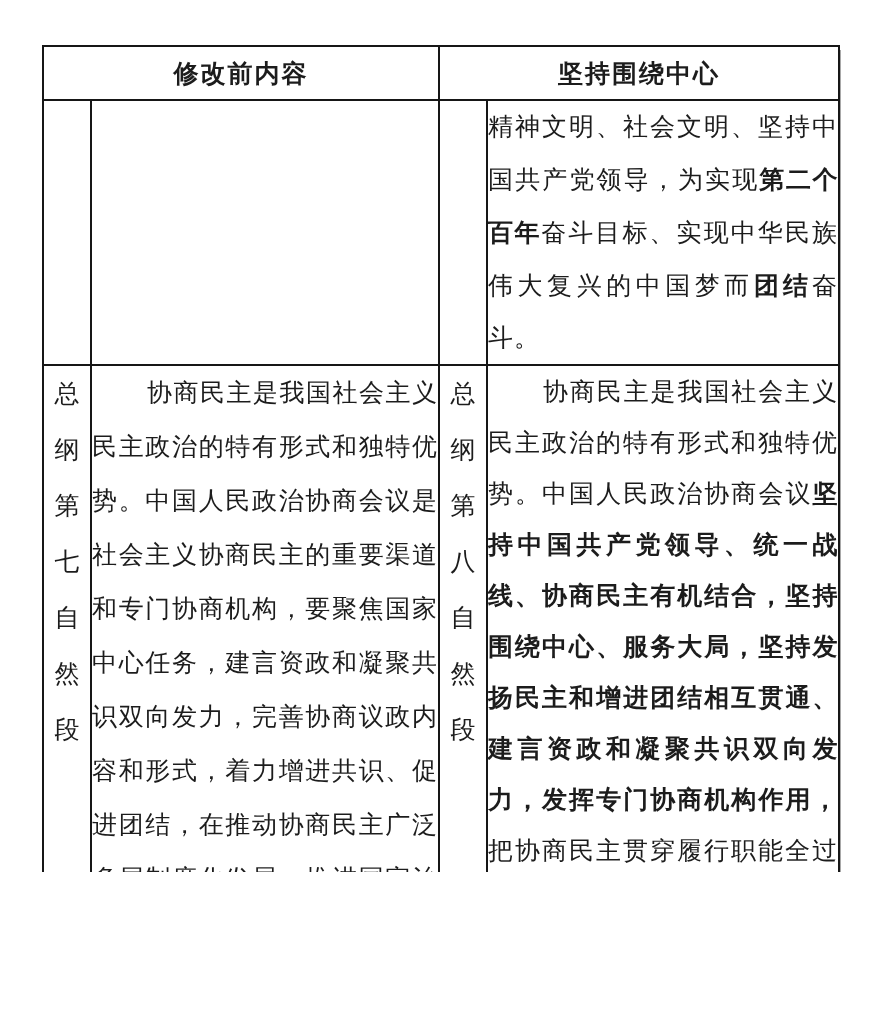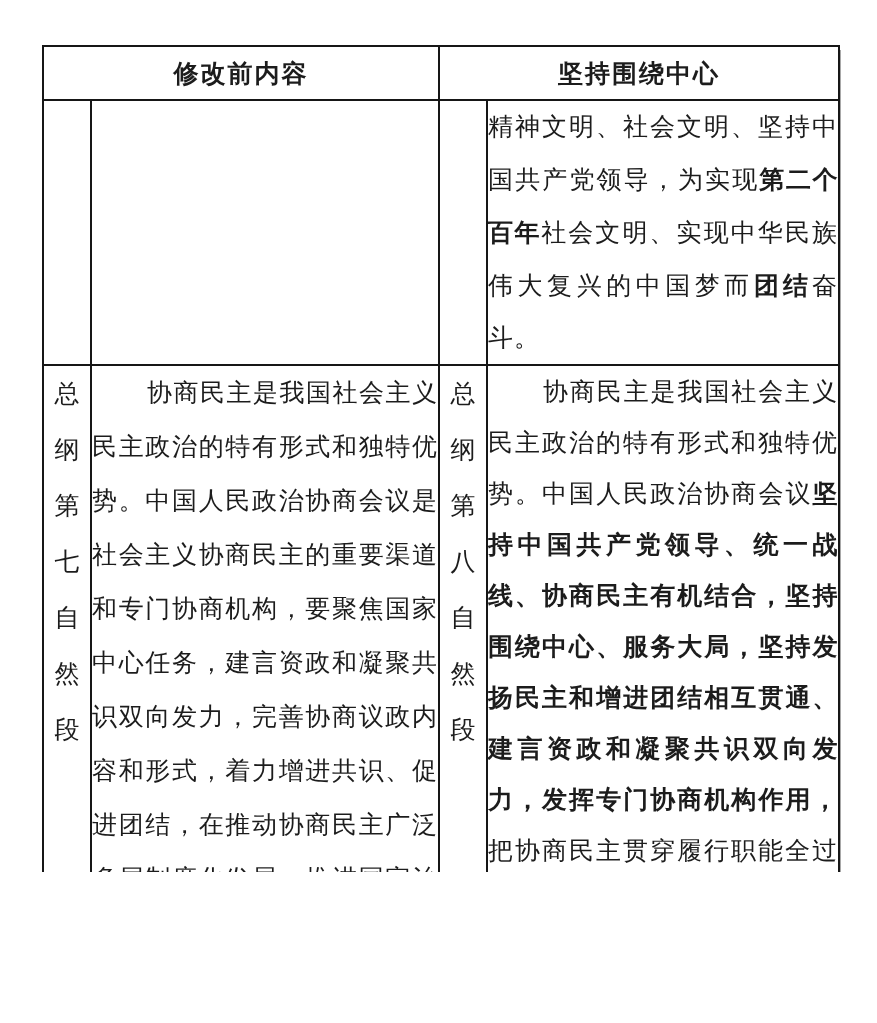--- a/index.html
+++ b/index.html
@@ -81,21 +81,21 @@
     </colgroup>
     <tbody>
       <tr>
         <th colspan="2">修改前内容</th>
         <th colspan="2">坚持围绕中心</th>
       </tr>
       <tr class="row-cont">
         <td class="label-cell"></td>
         <td class="content lh52"></td>
         <td class="label-cell"></td>
-        <td class="content lh52"><span class="seg">精神文明、社会文明、坚持中国共产党领导，为实现</span><span class="seg bold">第二个百年</span><span class="seg">社会文明、实现中华民族伟大复兴的中国梦而</span><span class="seg bold">团结</span><span class="seg">奋斗。</span></td>
+        <td class="content lh52"><span class="seg">精神文明、社会文明、坚持中国共产党领导，为实现</span><span class="seg bold">第二个百年</span><span class="seg">奋斗目标、实现中华民族伟大复兴的中国梦而</span><span class="seg bold">团结</span><span class="seg">奋斗。</span></td>
       </tr>
       <tr>
         <td class="label-cell">
             <div class="vchar">总</div>
             <div class="vchar">纲</div>
             <div class="vchar">第</div>
             <div class="vchar">七</div>
             <div class="vchar">自</div>
             <div class="vchar">然</div>
             <div class="vchar">段</div>

